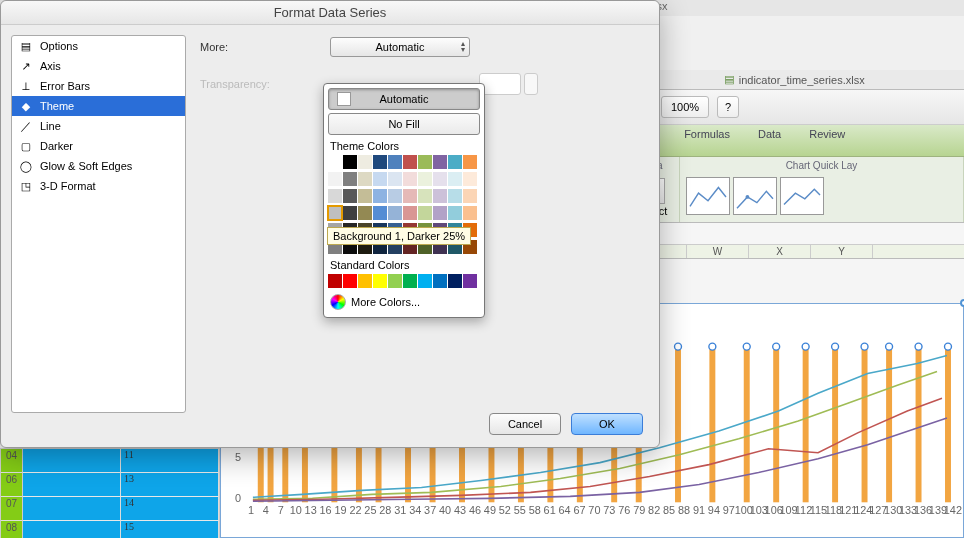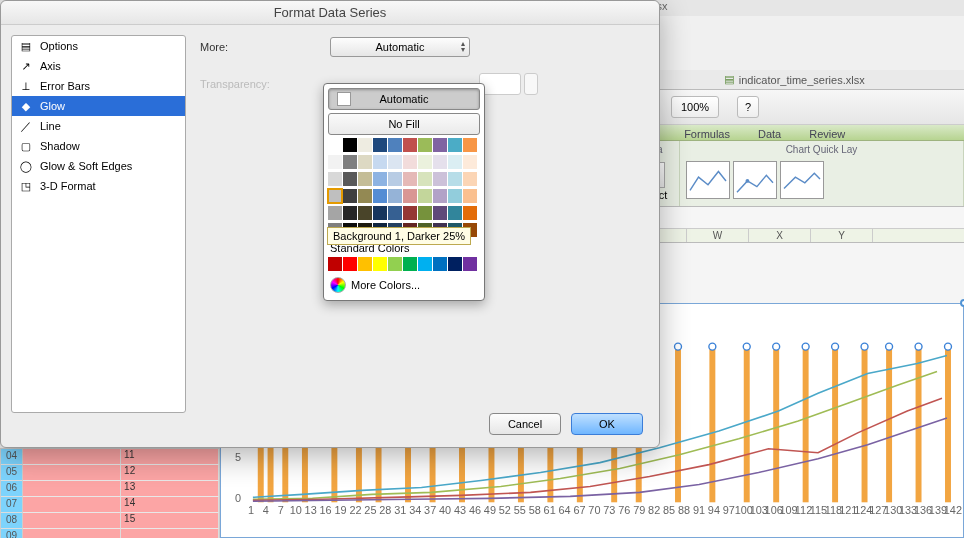--- a/index.html
+++ b/index.html
@@ -43,43 +43,43 @@
 
 .dialog-buttons { position:absolute; bottom:12px; right:16px; display:flex; gap:10px; }
 .dlg-btn { min-width:72px; height:22px; border-radius:4px; border:1px solid #888; background:linear-gradient(#fdfdfd,#e6e6e6); cursor:default;}
 .dlg-btn.primary { background: linear-gradient(#bfe0ff,#6fb6ff); border-color:#3b7dd8;}
 
 
 .excel-bg { position:absolute; right:0; top:70px; width:340px; height:468px; background:#f5f5f5; border-left:1px solid #aaa; z-index:1; }
 .excel-top-truncated { position:absolute; top:0; right:0; width:964px; height:16px; background:#e6e6e6; font-size:11px; padding-left:640px; color:#666; z-index:0;}
 .excel-titlebar { background:#eaeaea; border-bottom:1px solid #bbb; padding:3px 6px; display:flex; align-items:center; justify-content:center; font-size:12px; color:#555;}
 .excel-titlebar .doc-icon{margin-right:4px; color:#5b8a3c;}
-.ribbon-panel { padding: 6px; display:flex; align-items:flex-start; gap:18px; border-bottom:1px solid #ccc; background:linear-gradient(#f7f7f7,#e6e6e6); height:35px;}
+.ribbon-panel { padding: 6px; display:flex; align-items:flex-start; gap:8px; border-bottom:1px solid #ccc; background:linear-gradient(#f7f7f7,#e6e6e6); height:35px;}
 .ribbon-ctl { height:22px; border:1px solid #bbb; border-radius:3px; background:linear-gradient(#fff,#eee); display:flex; align-items:center; justify-content:center; }
 .zoom-box{ width:48px; font-size:11px; padding:0 4px;}
 .format-title { text-align:center; font-size:13px; padding:4px; color:#666; border-bottom:1px solid #ddd; background:linear-gradient(#fafafa,#ececec);}
-.ribbon-tabs { display:flex; background:linear-gradient(#d9e9c8,#b7d491); height:16px; border-bottom:1px solid #9eb37f;}
+.ribbon-tabs { display:flex; background:linear-gradient(#d9e9c8,#b7d491); height:32px; border-bottom:1px solid #9eb37f;}
 .ribbon-tab { padding:3px 14px; color:#445; cursor:default;}
 .ribbon-groups { display:flex; gap:0; height:66px; background:#e9efe4; border-bottom:1px solid #bbb;}
 .ribbon-group { border-right:1px solid #c8d4bc; padding:3px 6px; display:flex; flex-direction:column; }
 .ribbon-group-title { text-align:center; font-size:10px; color:#667; padding-bottom:2px; }
 .ribbon-group-body { display:flex; gap:3px; align-items:center; flex:1;}
 .big-btn { width:42px; height:42px; display:flex; flex-direction:column; align-items:center; justify-content:flex-end; font-size:9px; cursor:default;}
 .big-btn .ico { width:26px; height:26px; border:1px solid #aaa; background:linear-gradient(#fff,#e8e8e8); margin-bottom:1px;}
 .mini-chart { width:44px; height:38px; border:1px solid #999; background:#fff; display:inline-block; position:relative;}
 .mini-chart svg{width:100%;height:100%;}
 .formula-area { height:22px; background:#f6f6f6; border-bottom:1px solid #ccc; padding:3px 6px; font-size:11px; color:#444;}
 .col-headers { display:flex; background:#eef3e6; border-bottom:1px solid #bbb;}
 .col-h { width:62px; border-right:1px solid #ccc; text-align:center; font-size:10px; color:#555; padding:1px 0;}
 
 
 .sheet-left { position:absolute; left:0; top:448px; width:220px; height:90px; background:#fff; border:1px solid #ccc; z-index:5;}
 .row-hdr-col { display:flex; }
-.row-hdr { width:24px; background:#7dd3fc; border-right:1px solid #ccc; border-bottom:1px solid #ddd; text-align:center; font-size:10px; color:#555; line-height:14px;}
-.lcell { width:106px; border-right:1px solid #dcdcdc; border-bottom:1px solid #e8e8e8; background:#fca5a5; height:16px; font-size:10px; padding-left:3px; color:#333;}
+.row-hdr { width:24px; background:#84cc16; border-right:1px solid #ccc; border-bottom:1px solid #ddd; text-align:center; font-size:10px; color:#555; line-height:14px;}
+.lcell { width:106px; border-right:1px solid #dcdcdc; border-bottom:1px solid #e8e8e8; background:#0ea5e9; height:24px; font-size:10px; padding-left:3px; color:#333;font-family:Liberation Serif, serif;}
 
 
 .chart-area { position:absolute; left:220px; top:303px; width:744px; height:235px; background:#fff; border:1px solid #7aa7d8; z-index:2; }
 .chart-area .handle{ width:8px; height:8px; background:#fff; border:2px solid #5294d6; border-radius:50%; position:absolute;}
 .chart-svg { width:100%; height:100%; }
 .sel-bars { fill:#f2a541; stroke:none;}
 .sel-handle { fill:#fff; stroke:#3b82d8; stroke-width:1.4;}
 
 </style>
 </head>
@@ -266,25 +266,20 @@
 </div>
 
 <div class="sheet-left">
   <div id="rows-container">
       <div class="row-hdr-col">
         <div class="row-hdr">04</div>
         <div class="lcell"></div>
         <div class="lcell">11</div>
       </div>
       <div class="row-hdr-col">
-        <div class="row-hdr">05</div>
-        <div class="lcell"></div>
-        <div class="lcell">12</div>
-      </div>
-      <div class="row-hdr-col">
         <div class="row-hdr">06</div>
         <div class="lcell"></div>
         <div class="lcell">13</div>
       </div>
       <div class="row-hdr-col">
         <div class="row-hdr">07</div>
         <div class="lcell"></div>
         <div class="lcell">14</div>
       </div>
       <div class="row-hdr-col">
@@ -311,29 +306,29 @@
         <div class="sidebar-item">
           <span class="sidebar-icon">↗</span>
           <span>Axis</span>
         </div>
         <div class="sidebar-item">
           <span class="sidebar-icon">⟂</span>
           <span>Error Bars</span>
         </div>
         <div class="sidebar-item selected">
           <span class="sidebar-icon">◆</span>
-          <span>Glow</span>
+          <span>Theme</span>
         </div>
         <div class="sidebar-item">
           <span class="sidebar-icon">／</span>
           <span>Line</span>
         </div>
         <div class="sidebar-item">
           <span class="sidebar-icon">▢</span>
-          <span>Shadow</span>
+          <span>Darker</span>
         </div>
         <div class="sidebar-item">
           <span class="sidebar-icon">◯</span>
           <span>Glow &amp; Soft Edges</span>
         </div>
         <div class="sidebar-item">
           <span class="sidebar-icon">◳</span>
           <span>3-D Format</span>
         </div>
       </div>
@@ -359,20 +354,21 @@
 </div>
 
 <div class="color-popup">
   <div class="popup-btn active" style="position:relative">
     <div class="swatch-sm"></div>
     <span>Automatic</span>
   </div>
   <div class="popup-btn">
       <span>No Fill</span>
     </div>
+  <div class="section-label">Theme Colors</div>
   <div class="swatch-grid" id="theme-row1">
       <div class="swatch" style="background: rgb(255, 255, 255);"></div>
       <div class="swatch" style="background: rgb(0, 0, 0);"></div>
       <div class="swatch" style="background: rgb(238, 236, 225);"></div>
       <div class="swatch" style="background: rgb(31, 73, 125);"></div>
       <div class="swatch" style="background: rgb(79, 129, 189);"></div>
       <div class="swatch" style="background: rgb(192, 80, 77);"></div>
       <div class="swatch" style="background: rgb(155, 187, 89);"></div>
       <div class="swatch" style="background: rgb(128, 100, 162);"></div>
       <div class="swatch" style="background: rgb(75, 172, 198);"></div>

